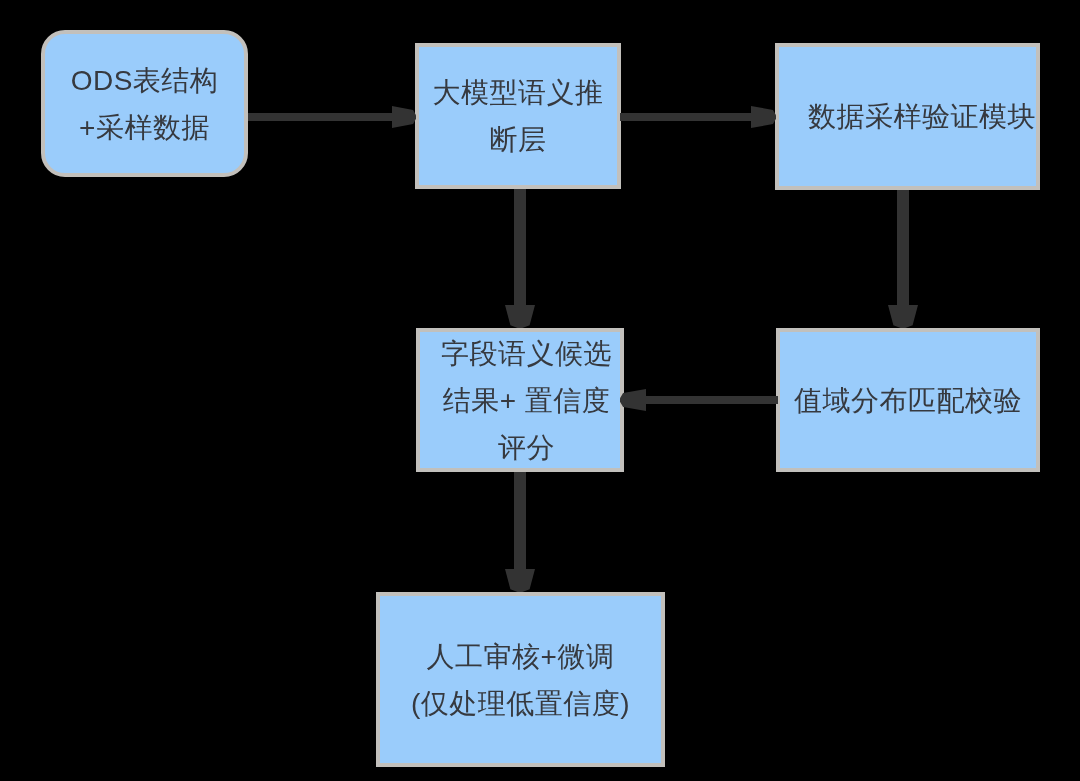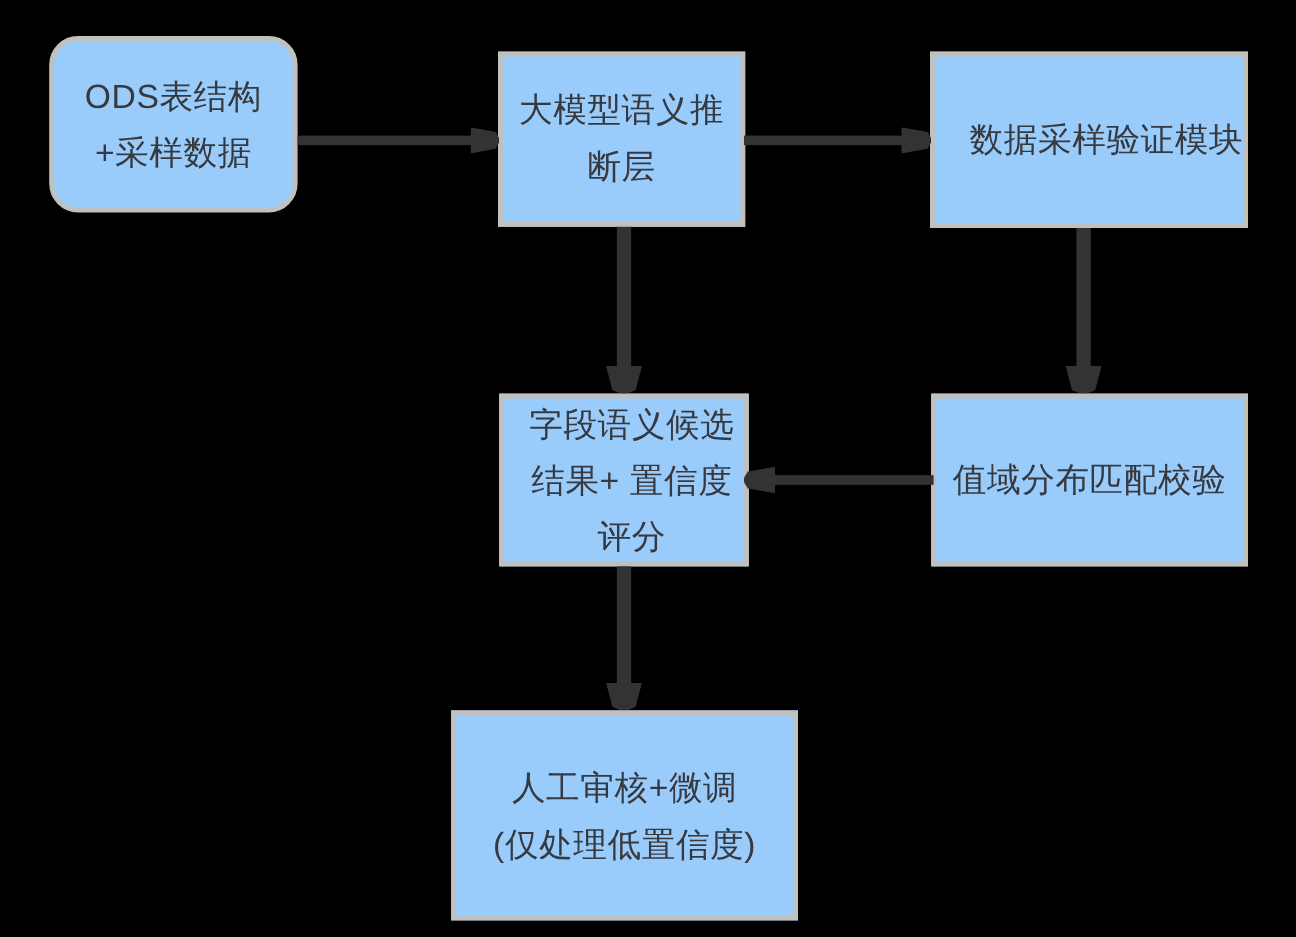--- a/index.html
+++ b/index.html
@@ -24,24 +24,24 @@
     display: flex;
     align-items: center;
     justify-content: center;
     text-align: center;
     font-size: 28px;
     line-height: 47px;
     white-space: pre-line;
     letter-spacing: 0.5px;
   }
   #node-ods        { left: 41px;  top: 30px;  width: 207px; height: 147px; border-radius: 24px; }
-  #node-llm        { left: 415px; top: 43px;  width: 206px; height: 146px; font-family: Liberation Serif, serif; }
+  #node-llm        { left: 415px; top: 43px;  width: 206px; height: 146px; }
   #node-sampling   { left: 775px; top: 43px;  width: 265px; height: 147px; justify-content: flex-end; }
   #node-candidates { left: 416px; top: 328px; width: 208px; height: 144px; padding-left: 13px; }
-  #node-range      { left: 776px; top: 328px; width: 264px; height: 144px; font-family: Liberation Serif, serif; }
+  #node-range      { left: 776px; top: 328px; width: 264px; height: 144px; }
   #node-manual     { left: 376px; top: 592px; width: 289px; height: 175px; }
 
   .shaft, .head {
     position: absolute;
     background: var(--arrow, #333333);
   }
   .head-right { clip-path: polygon(0 0, 88% 18%, 100% 42%, 100% 58%, 88% 82%, 0 100%); }
   .head-left  { clip-path: polygon(100% 0, 12% 18%, 0 42%, 0 58%, 12% 82%, 100% 100%); }
   .head-down  { clip-path: polygon(0 0, 100% 0, 82% 88%, 58% 100%, 42% 100%, 18% 88%); }
 

